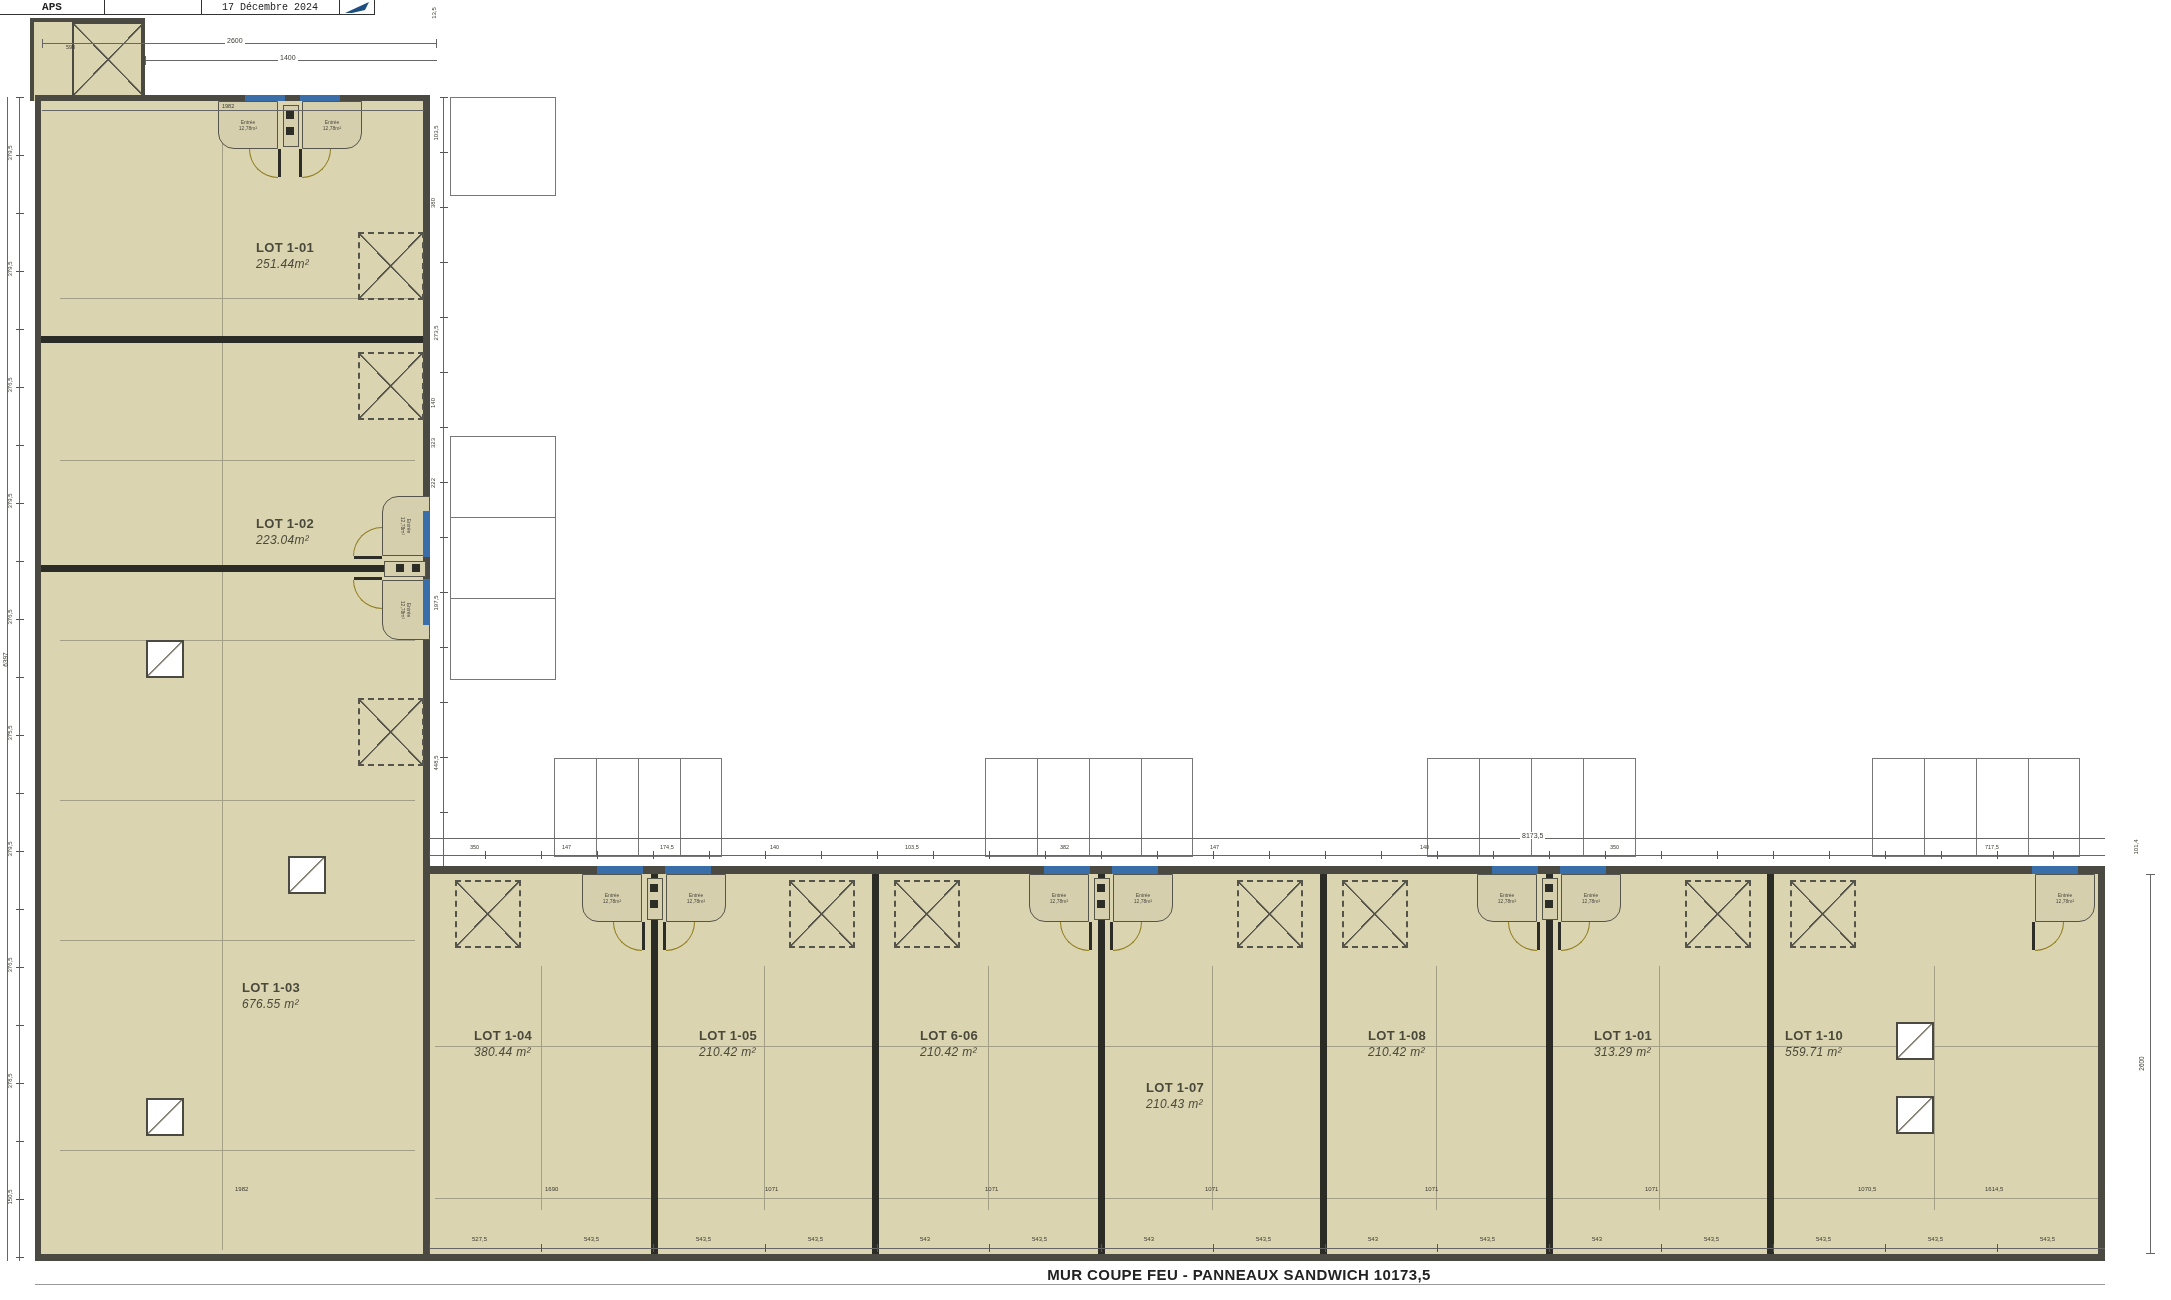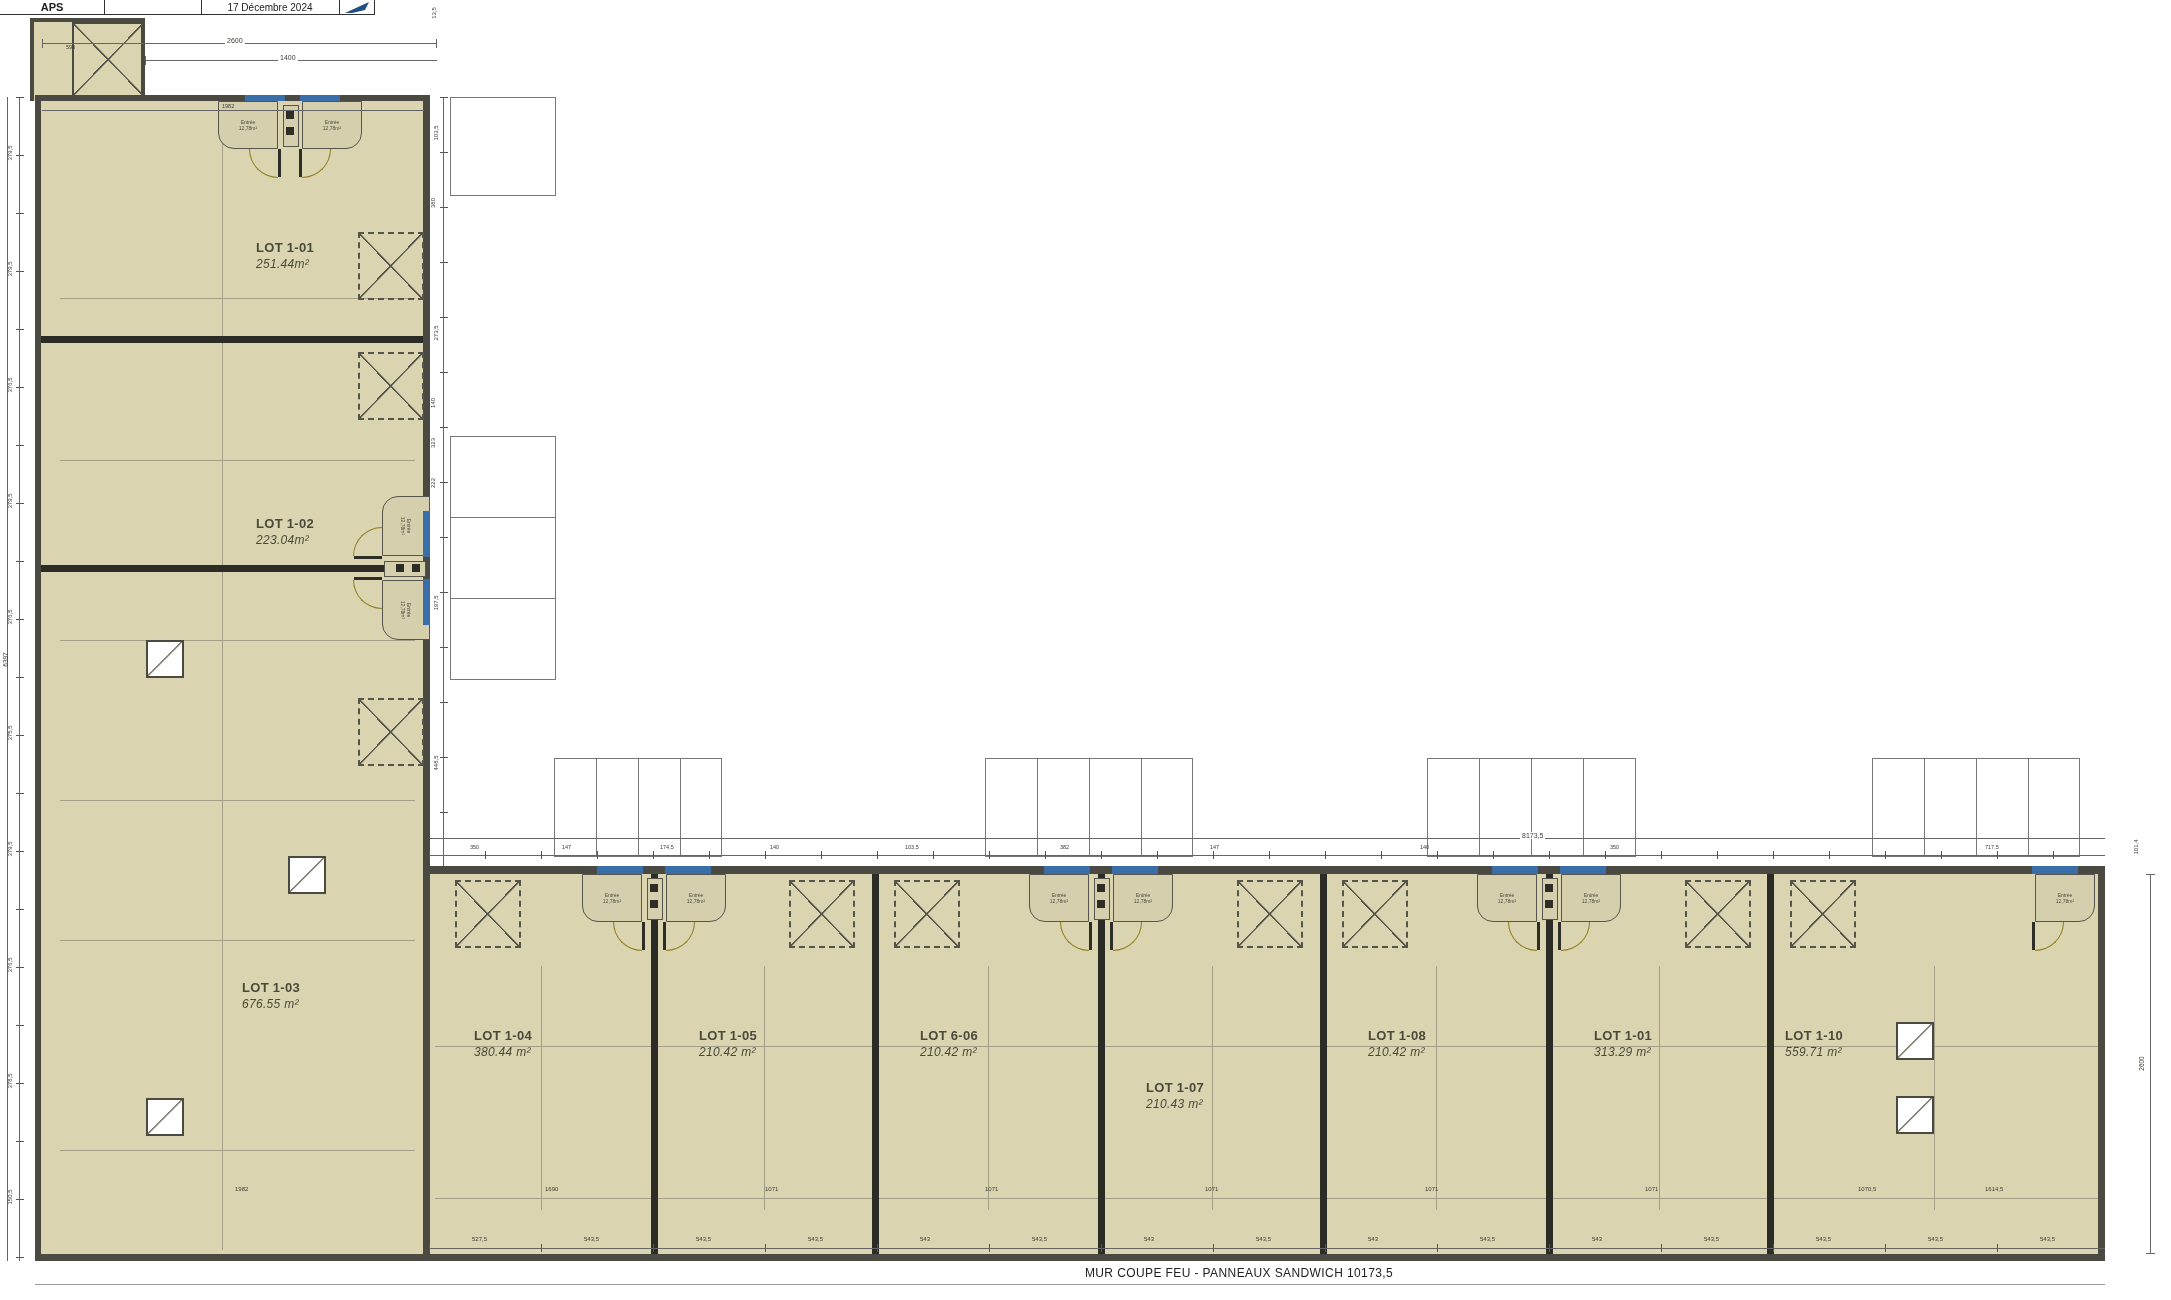--- a/index.html
+++ b/index.html
@@ -1,21 +1,21 @@
 <!DOCTYPE html>
 <html><head>
 <meta charset="utf-8">
 <style>
   html,body{margin:0;padding:0;background:#ffffff;}
   .canvas{position:relative;width:2171px;height:1300px;background:#fff;overflow:hidden;
           font-family:"Liberation Sans",sans-serif;}
   
   .tb-line{position:absolute;background:#333;}
   .tb-cell{position:absolute;top:0;height:14px;display:flex;align-items:center;justify-content:center;
-           font-family:Liberation Sans, sans-serif;color:#222;}
+           font-family:Liberation Mono, monospace;color:#222;}
   
   .floor{position:absolute;background:#dbd4b0;}
   .wall{position:absolute;background:#4a4a42;}
   .uwall{position:absolute;background:#2c2c26;}
   .thin{position:absolute;background:#a49f87;}
   
   .xbox{position:absolute;border:2px dashed #55544a;
         background:
           linear-gradient(to top right, transparent calc(50% - 1px), #55544a calc(50% - 1px), #55544a calc(50% + 0px), transparent calc(50% + 1px)),
           linear-gradient(to bottom right, transparent calc(50% - 1px), #55544a calc(50% - 1px), #55544a calc(50% + 0px), transparent calc(50% + 1px));}
@@ -49,21 +49,21 @@
   .lot-label .area{font-style:italic;font-weight:normal;font-size:12px;}
   
   .dl{position:absolute;background:#666;}
   .dim-label{position:absolute;font-size:7px;color:#3c3c34;background:#fff;padding:0 2px;white-space:nowrap;}
   .microdim{position:absolute;font-size:5.5px;color:#3c3c34;white-space:nowrap;}
   .rl{position:absolute;display:inline-block;transform:rotate(-90deg);transform-origin:center;
       font-size:6px;color:#3c3c34;white-space:nowrap;}
   .ticksh{position:absolute;height:8px;}
   .ticksv{position:absolute;width:8px;}
   
-  .note{position:absolute;font-size:12px;color:#222;letter-spacing:.4px;white-space:nowrap;}
+  .note{position:absolute;font-size:15px;color:#222;letter-spacing:.4px;white-space:nowrap;font-weight:bold;}
 </style>
 </head>
 <body>
 
 <div class="canvas">
 
   <div class="tb-line" style="left:0;top:14px;width:375px;height:1px;"></div>
   <div class="tb-line" style="left:104px;top:0;width:1px;height:14px;"></div>
   <div class="tb-line" style="left:201px;top:0;width:1px;height:14px;"></div>
   <div class="tb-line" style="left:339px;top:0;width:1px;height:14px;"></div>

